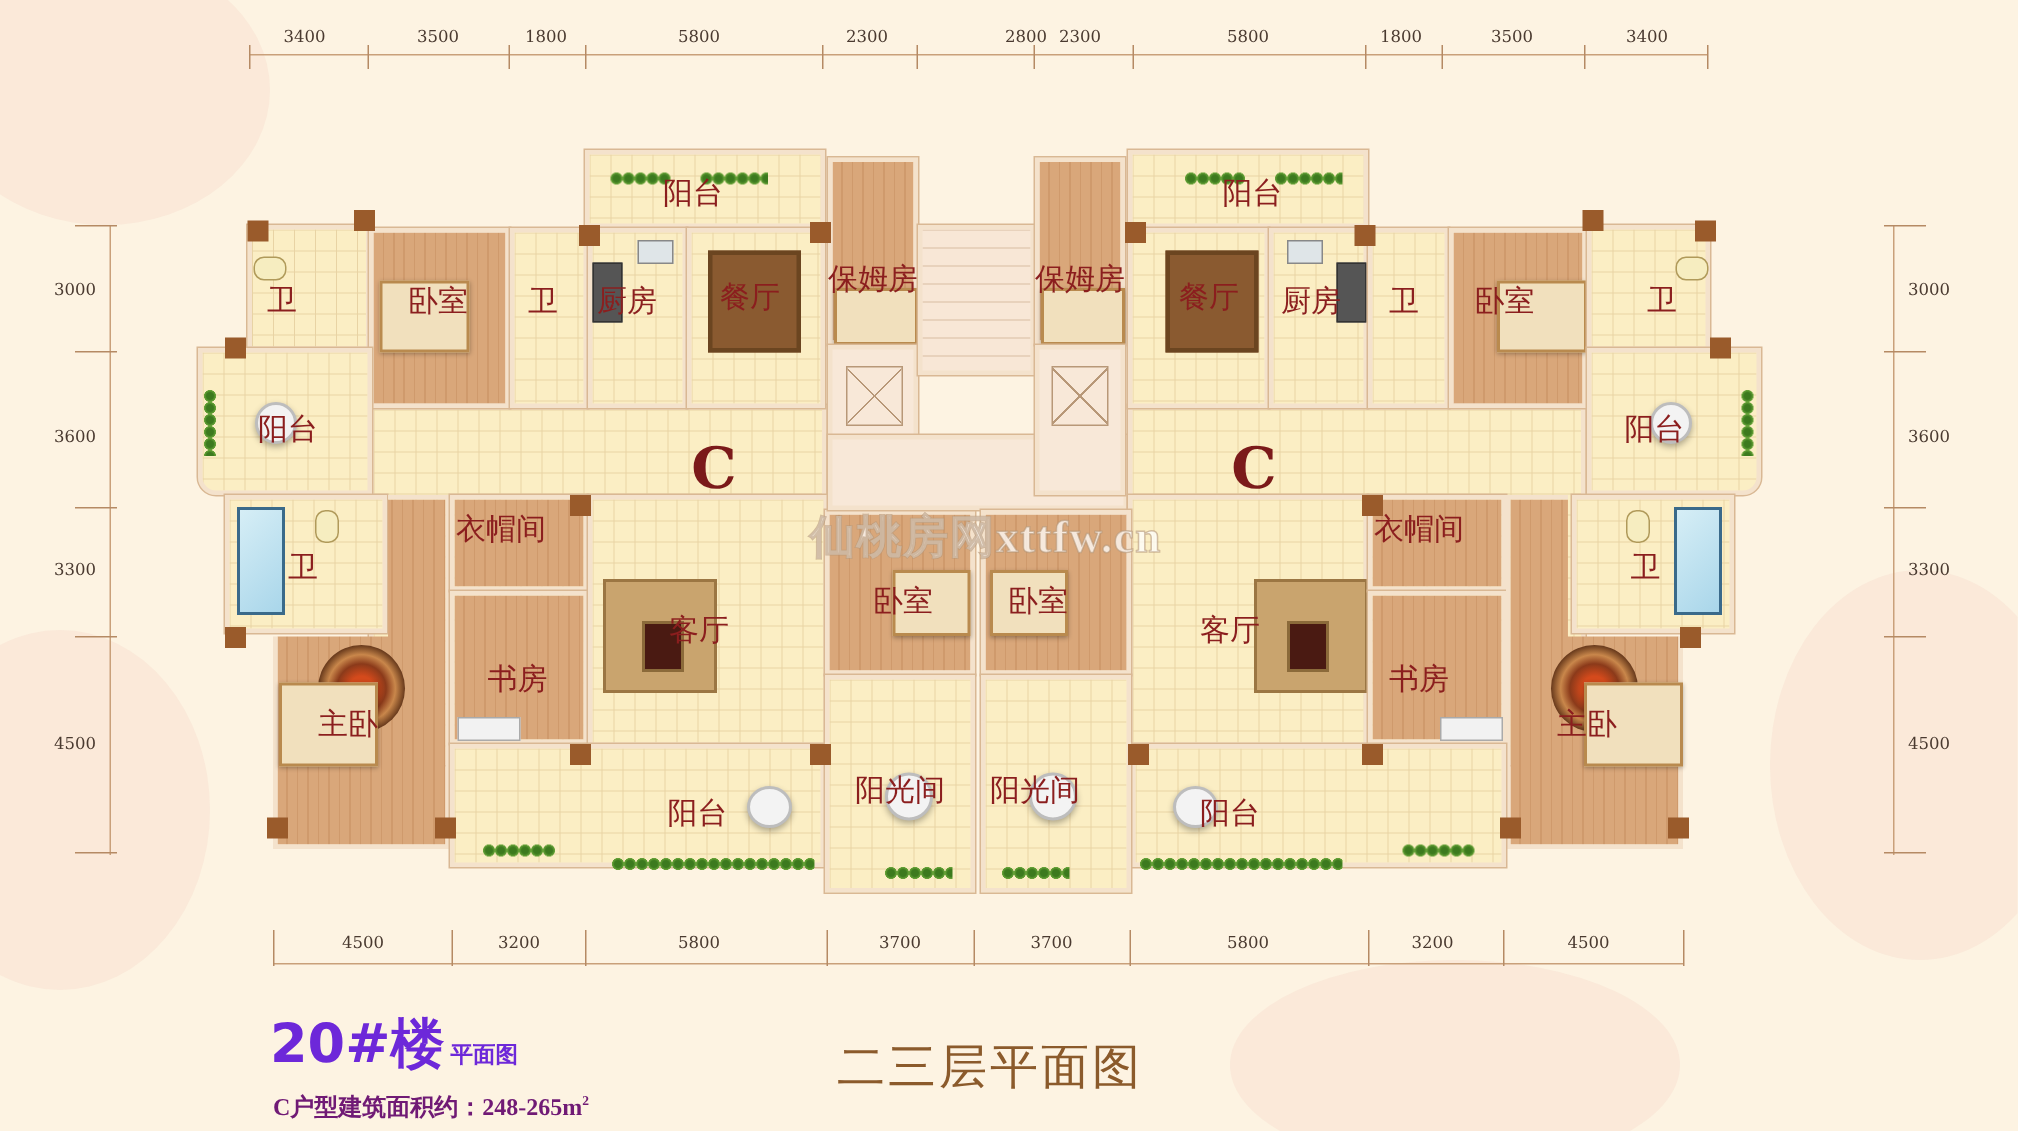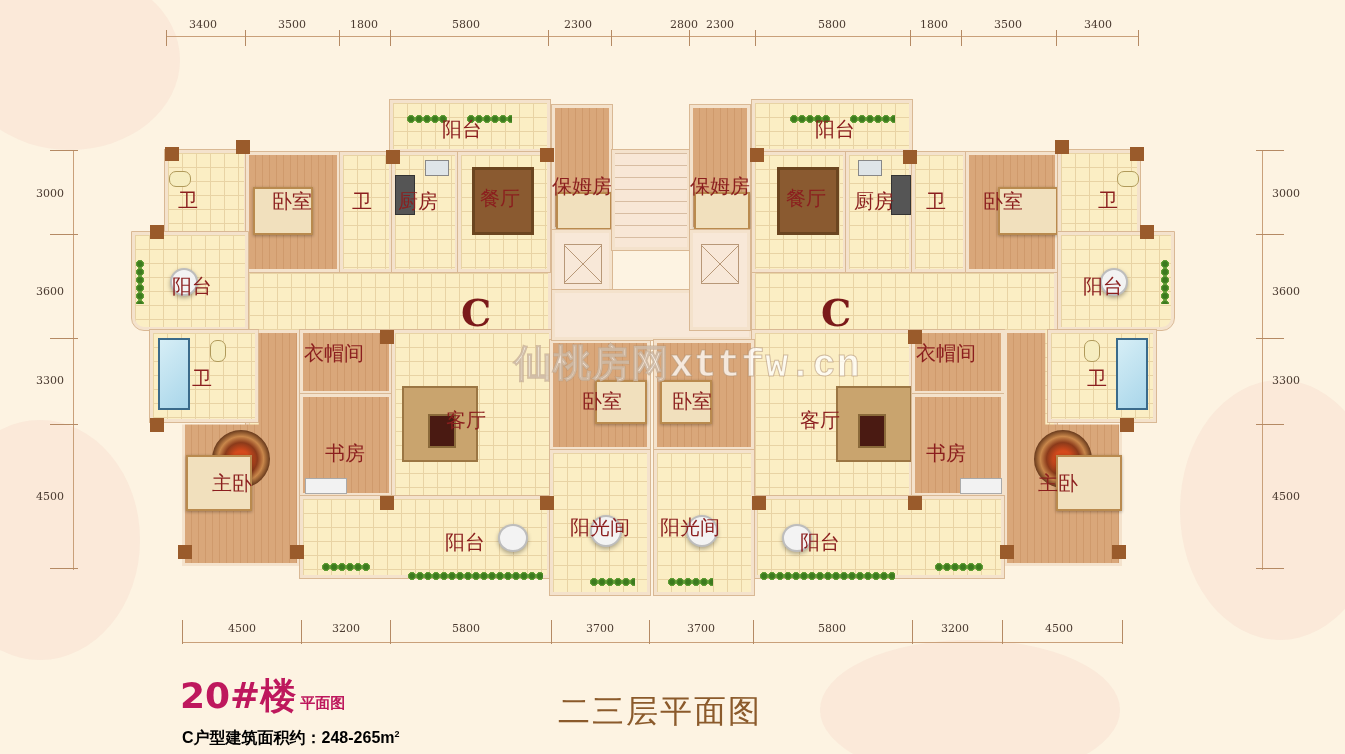--- a/index.html
+++ b/index.html
@@ -22,25 +22,25 @@
   .plant-v{position:absolute;width:8px;background:radial-gradient(circle,#3c7a1e 40%,#6aa63a 70%,transparent 72%);background-size:8px 8px;}
   .bed{position:absolute;background:#f1e0bd;border:2px solid #b98a4e;box-shadow:0 1px 3px rgba(0,0,0,.3);}
   .rug{position:absolute;border-radius:50%;background:radial-gradient(circle,#d44a1c 20%,#8b3a1a 40%,#c9874b 55%,#6b3c1d 70%);}
   .sofa-set{position:absolute;background:#c9a46e;border:2px solid #9b7643;}
   .table-dark{position:absolute;background:#4a1a12;border:2px solid #8b6a3a;}
   .dining{position:absolute;background:#8a5a30;border:3px solid #6b4520;}
   .round-table{position:absolute;border-radius:50%;background:#f3f3f3;border:2px solid #bdbdbd;box-shadow:0 2px 4px rgba(0,0,0,.3);}
   .elevator{position:absolute;border:1px solid #b89878;background:linear-gradient(45deg,transparent 49%,#b89878 49%,#b89878 51%,transparent 51%),linear-gradient(-45deg,transparent 49%,#b89878 49%,#b89878 51%,transparent 51%);}
   .bathtub{position:absolute;background:linear-gradient(135deg,#d6eef6,#a9d6ea);border:2px solid #3a6a8a;}
   .toilet{position:absolute;width:14px;height:20px;border-radius:7px;background:#f6edc0;border:1px solid #b09a5a;}
-  .watermark{position:absolute;left:514px;top:338px;font-size:38px;font-weight:bold;color:rgba(255,255,255,0.75);-webkit-text-stroke:1px rgba(180,150,120,0.6);font-family:Liberation Mono, monospace;letter-spacing:1px;white-space:nowrap;}
-  .title-building{position:absolute;left:180px;top:672px;color:#be185d;font-family:"DejaVu Sans","Liberation Sans",sans-serif;font-weight:bold;}
+  .watermark{position:absolute;left:540px;top:338px;font-size:30px;font-weight:bold;color:rgba(255,255,255,0.75);-webkit-text-stroke:1px rgba(180,150,120,0.6);font-family:Liberation Serif, serif;letter-spacing:1px;white-space:nowrap;}
+  .title-building{position:absolute;left:180px;top:672px;color:#6d28d9;font-family:"DejaVu Sans","Liberation Sans",sans-serif;font-weight:bold;}
   .title-building .num{font-size:36px;}
   .title-building .suffix{font-size:15px;margin-left:4px;}
-  .area-text{position:absolute;left:182px;top:728px;color:#000000;font-size:16px;font-weight:bold;font-family:Liberation Sans, sans-serif;white-space:nowrap;text-align:right;}
+  .area-text{position:absolute;left:182px;top:728px;color:#701a75;font-size:16px;font-weight:bold;font-family:Liberation Serif, serif;white-space:nowrap;text-align:right;}
   .area-text sup{font-size:9px;}
   .floor-title{position:absolute;left:558px;top:690px;color:#8b5a2b;font-size:32px;font-family:"DejaVu Sans","Liberation Sans",sans-serif;letter-spacing:2px;white-space:nowrap;}
 </style>
 </head>
 <body>
 
 <div class="bg-swirl" style="left:-40px;top:-30px;width:220px;height:180px;"></div>
 <div class="bg-swirl" style="left:1180px;top:380px;width:200px;height:260px;"></div>
 <div class="bg-swirl" style="left:-60px;top:420px;width:200px;height:240px;"></div>
 <div class="bg-swirl" style="left:820px;top:640px;width:300px;height:140px;"></div>

